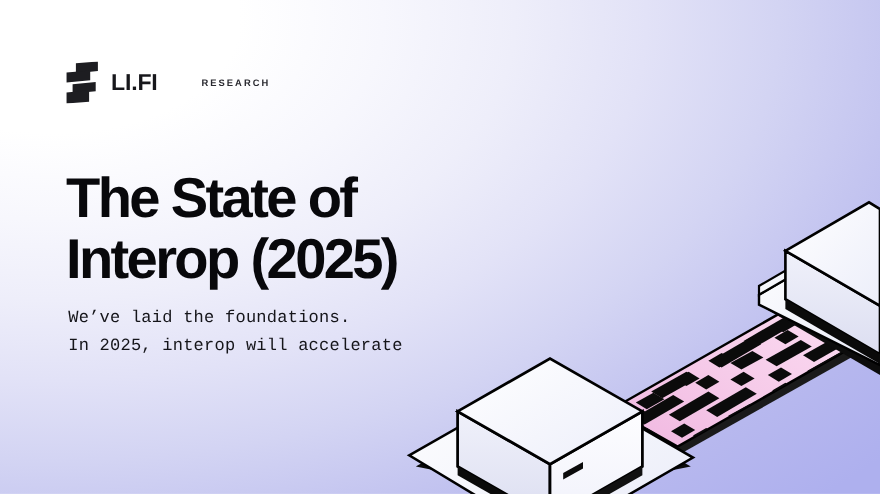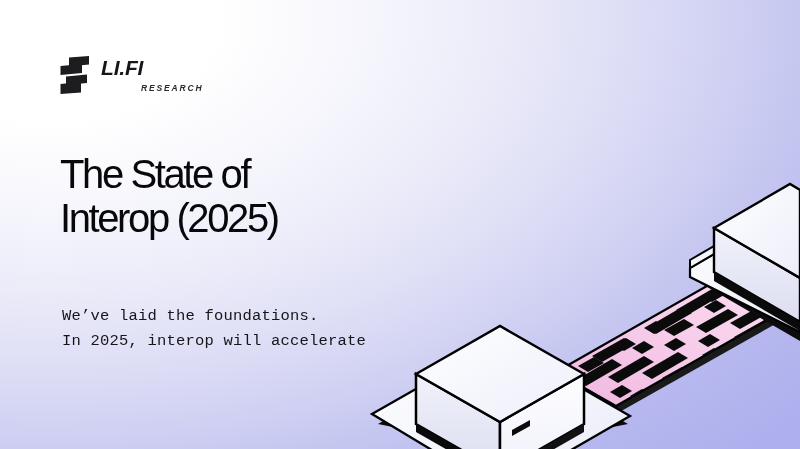--- a/index.html
+++ b/index.html
@@ -55,23 +55,21 @@
 
   #logo-mark {
     width: 30px;
     height: 38px;
     display: block;
     flex: none;
   }
 
   #logo-words {
     display: flex;
-    flex-direction: column;
     justify-content: space-between;
-    font-style: italic;
   }
 
   #logo-wordmark {
     font-family: "Liberation Sans", sans-serif;
     font-weight: 700;
     font-size: 21px;
     line-height: 1;
     letter-spacing: -0.2px;
     color: #17171b;
   }
@@ -86,33 +84,33 @@
     margin-top: 6px;
     margin-left: 40px;
   }
 
   
   #headline {
     position: absolute;
     left: 60px;
     top: 152px;
     font-family: "Liberation Sans", sans-serif;
-    font-weight: 400;
-    font-size: 40px;
+    font-weight: 700;
+    font-size: 51px;
     line-height: 1.1;
     letter-spacing: -2.4px;
     color: #08080b;
     white-space: pre;
   }
 
   
   #subtitle {
     position: absolute;
     left: 62px;
-    top: 304px;
+    top: 277px;
     font-family: "Liberation Mono", "DejaVu Sans Mono", monospace;
     font-size: 15.5px;
     line-height: 1.62;
     letter-spacing: 0.2px;
     color: #15151a;
     white-space: pre;
   }
 </style>
 </head>
 <body>

